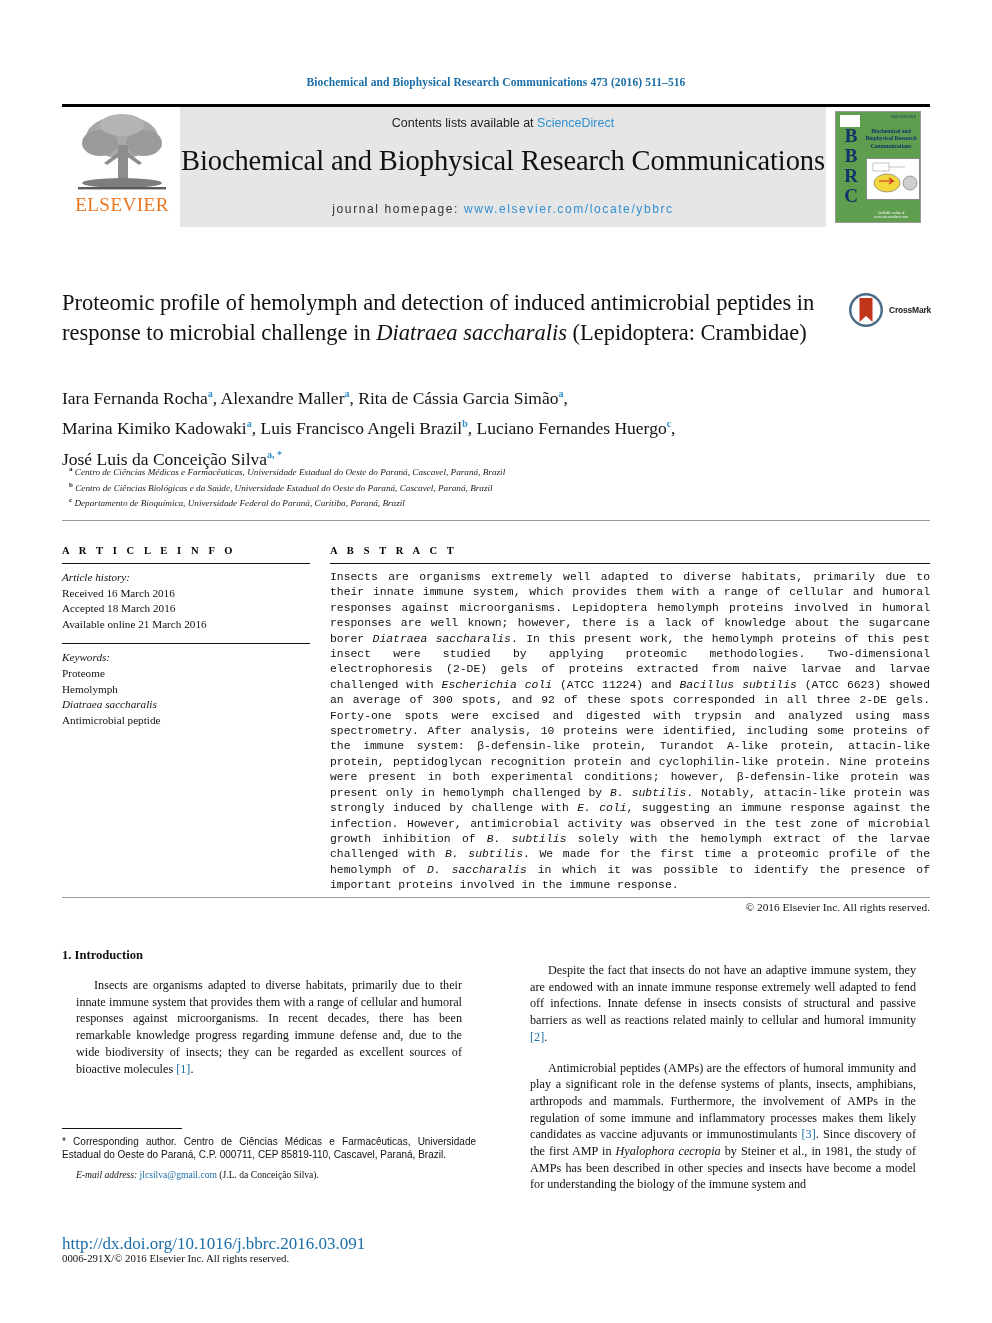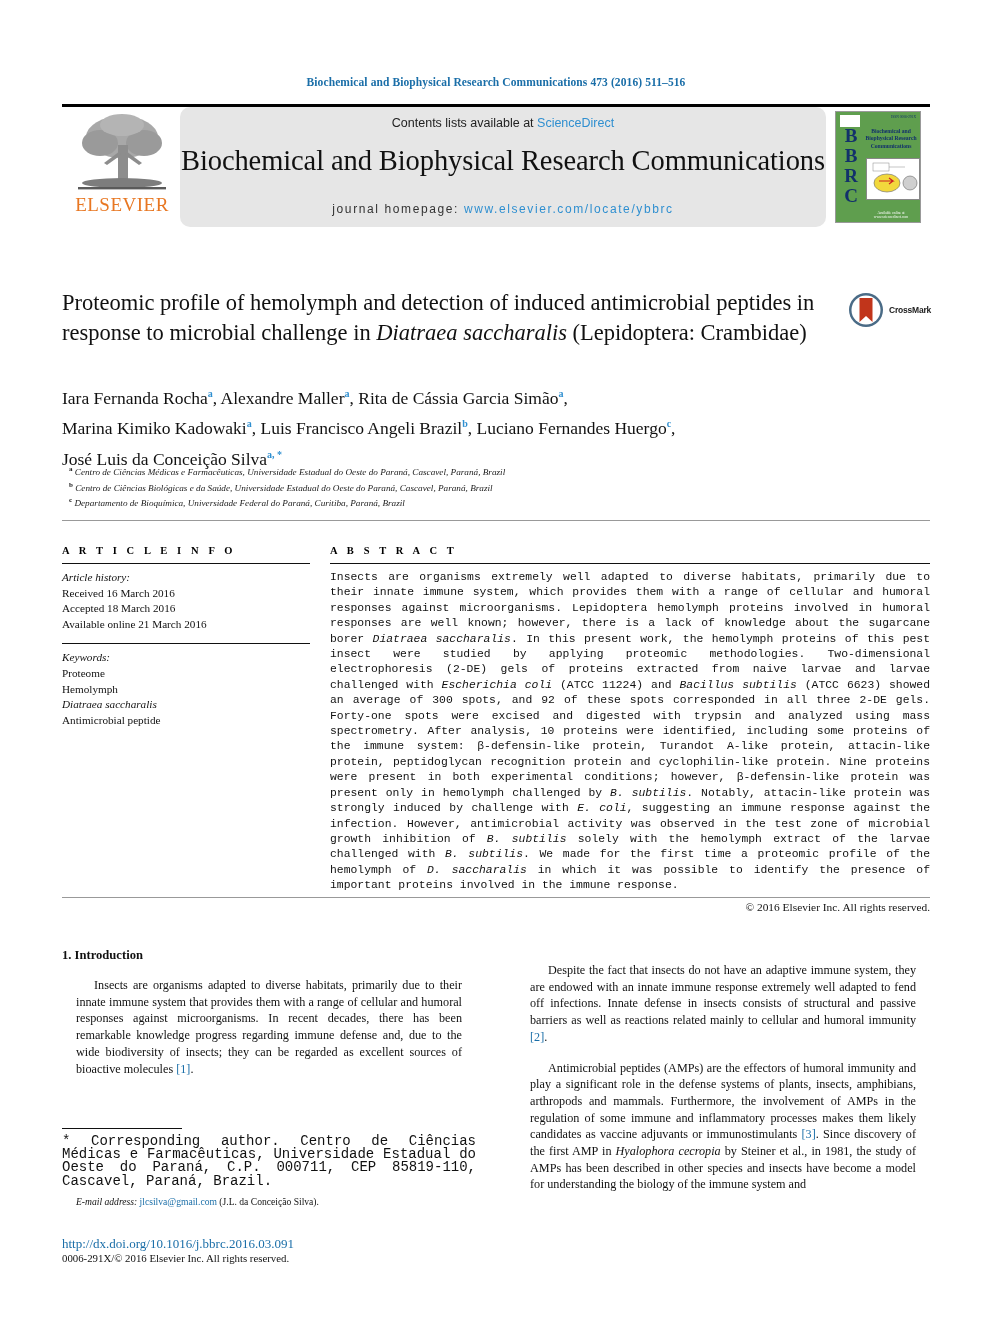--- a/index.html
+++ b/index.html
@@ -76,21 +76,20 @@
     font-family: "Liberation Serif", serif;
     font-size: 19px;
     letter-spacing: 0.5px;
     color: #e87722;
     font-weight: normal;
   }
   .masthead-center {
     flex: 1 1 auto;
     background: #e6e6e6;
     position: relative;
-    border-radius: 10px;
   }
   .contents-line {
     position: absolute;
     top: 9px;
     left: 0;
     width: 100%;
     text-align: center;
     font-family: "Liberation Sans", sans-serif;
     font-size: 12.5px;
     color: #222;
@@ -295,22 +294,22 @@
     top: 1128px;
     left: 62px;
     width: 414px;
   }
   .fn-rule {
     border-top: 1px solid #111;
     width: 120px;
     margin-bottom: 6px;
   }
   .fn-text {
-    font-family: Liberation Mono, monospace;
-    font-size: 14px;
+    font-family: Liberation Sans, sans-serif;
+    font-size: 10px;
     line-height: 13.2px;
     text-align: justify;
     color: #111;
   }
   .fn-email {
     margin-top: 7px;
     font-family: "Liberation Serif", serif;
     font-size: 9.6px;
     line-height: 13.2px;
     text-indent: 14px;
@@ -320,21 +319,21 @@
   .fn-email .mail { color: #1a6ea8; }
 
   .doi-area {
     position: absolute;
     top: 1237px;
     left: 62px;
     width: 414px;
   }
   .doi-link {
     font-family: "Liberation Serif", serif;
-    font-size: 13px;
+    font-size: 17px;
     color: #1a6ea8;
     line-height: 14px;
   }
   .issn-line {
     font-family: "Liberation Serif", serif;
     font-size: 10.8px;
     color: #111;
     line-height: 14px;
   }
 

